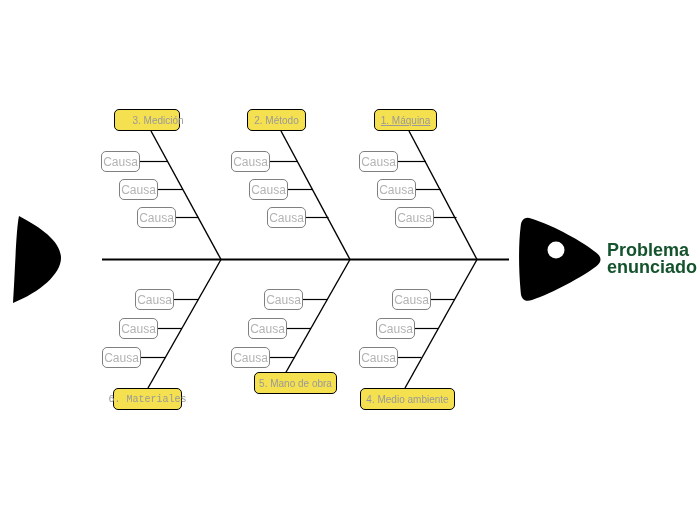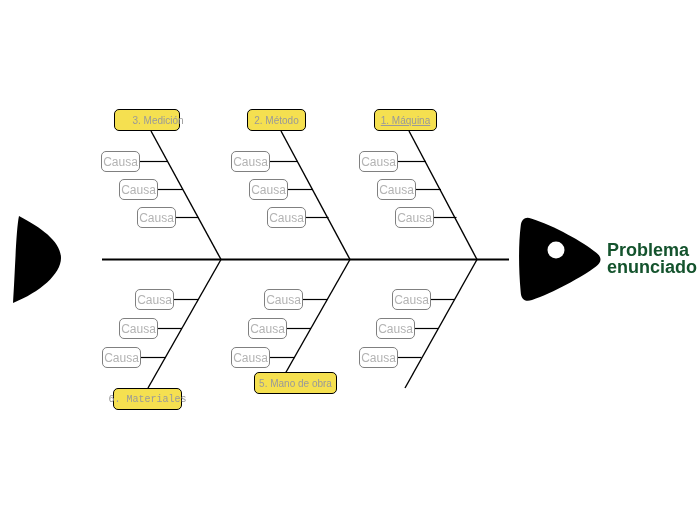--- a/index.html
+++ b/index.html
@@ -92,20 +92,21 @@
              C 521.5,219 525.5,216.5 531,218.5 Z" fill="#000000"></path>
     <circle cx="556" cy="250" r="8.5" fill="#ffffff"></circle>
   </svg>
 
   <div class="node category cat-t1">3. Medición</div>
   <div class="node category cat-t2">2. Método</div>
   <div class="node category cat-t3">1. Máquina</div>
 
   <div class="node category cat-b1">6. Materiales</div>
   <div class="node category cat-b2">5. Mano de obra</div>
+  <div class="node category cat-b3">4. Medio ambiente</div>
 
   <div class="node cause c-t1a">Causa</div>
   <div class="node cause c-t1b">Causa</div>
   <div class="node cause c-t1c">Causa</div>
 
   <div class="node cause c-t2a">Causa</div>
   <div class="node cause c-t2b">Causa</div>
   <div class="node cause c-t2c">Causa</div>
 
   <div class="node cause c-t3a">Causa</div>

